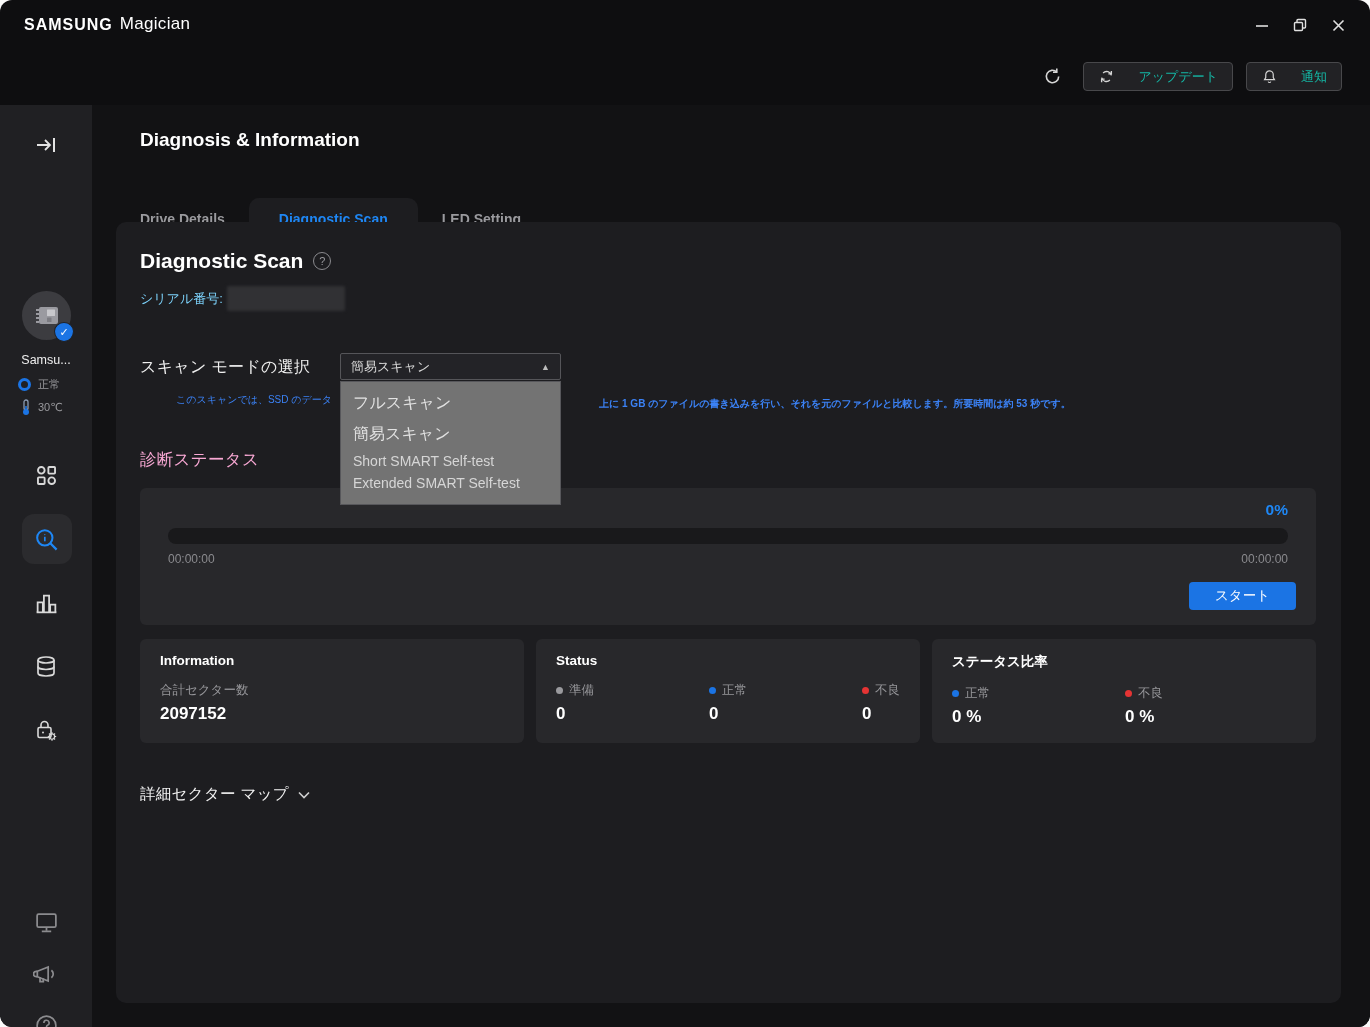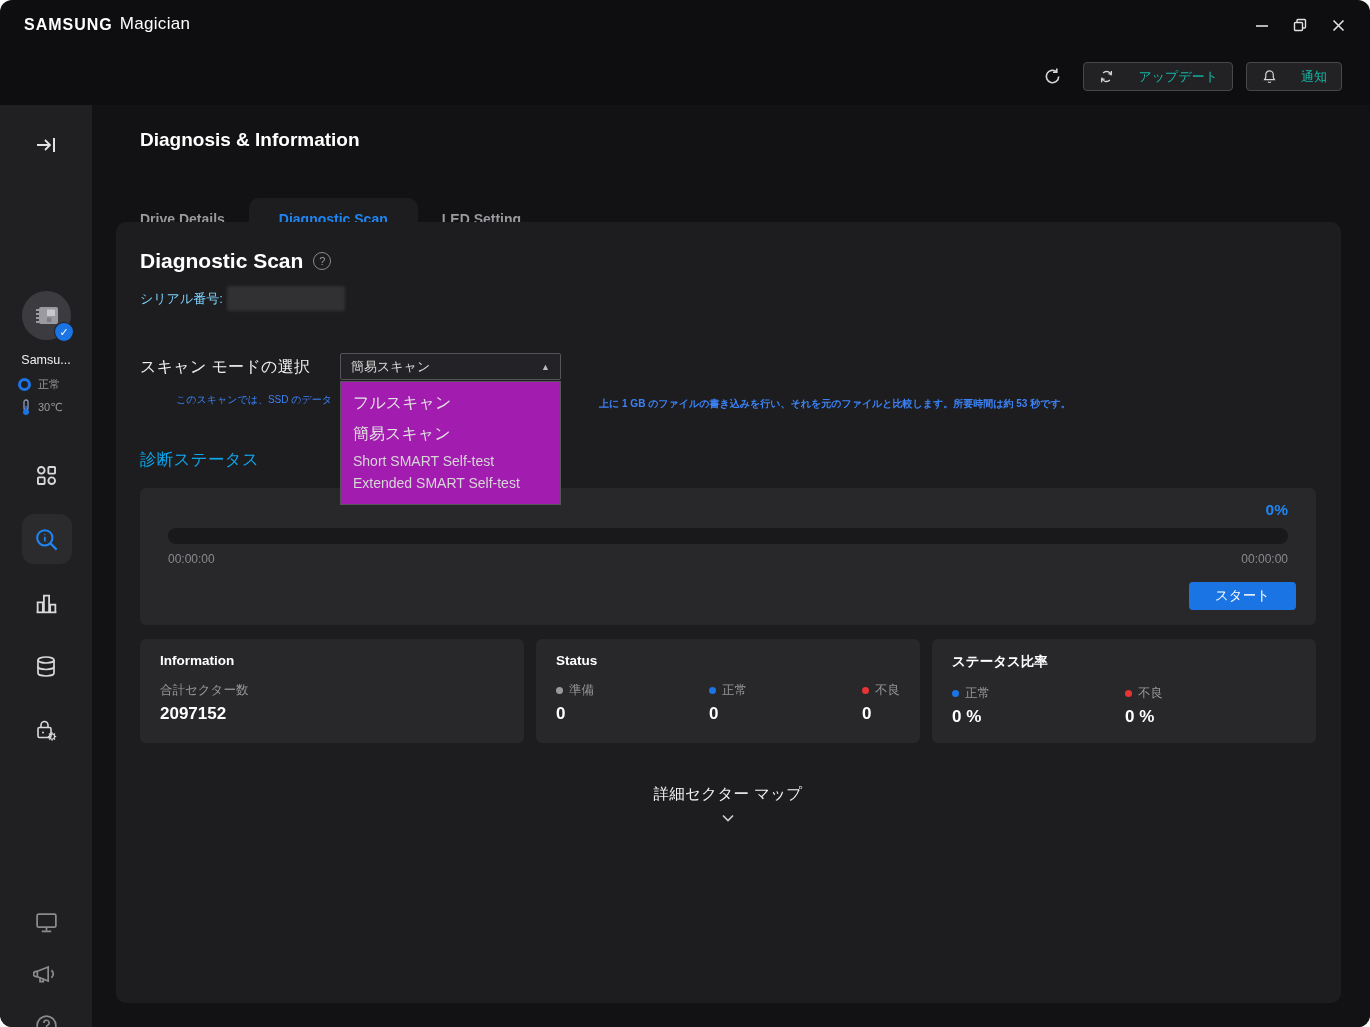--- a/index.html
+++ b/index.html
@@ -44,49 +44,49 @@
   .panel-title { font-size:21px; font-weight:bold; color:#fff; }
   .help-circle { width:18px; height:18px; border:1.5px solid #8a8a8e; border-radius:50%; color:#9a9a9e; font-size:11px; display:flex; align-items:center; justify-content:center; }
 
   .serial-row { display:flex; align-items:center; margin-top:13px; font-size:13px; color:#7dd3fc; }
   .redacted { width:118px; height:25px; background:#313134; border-radius:2px; margin-left:4px; filter:blur(1.5px); }
 
   .scan-row { position:relative; margin-top:42px; height:27px; }
   .scan-label { font-size:16px; color:#f0f0f0; letter-spacing:.3px; line-height:27px; }
   .select-box { position:absolute; left:200px; top:0; width:221px; height:27px; background:#232327; border:1px solid #555559; border-radius:2px; display:flex; align-items:center; padding:0 10px; font-size:13px; color:#d8d8d8; z-index:20; }
   .select-box .arrow { margin-left:auto; color:#bdbdbd; font-size:9px; }
-  .dropdown { position:absolute; left:200px; top:28px; width:221px; background:#a21caf; border:1px solid #57575b; z-index:19; padding:6px 12px 10px 0; }
+  .dropdown { position:absolute; left:200px; top:28px; width:221px; background:#737373; border:1px solid #57575b; z-index:19; padding:6px 12px 10px 0; }
   .dd-item { padding:3px 12px; color:#e2e2e2; }
   .dd-item.jp { font-size:16px; padding-top:5px; padding-bottom:5px; }
   .dd-item.en { font-size:14px; color:#d6d6d6; }
 
   .desc-row { position:relative; margin-top:13px; height:16px; font-size:10px; color:#3b82f6; white-space:nowrap; overflow:hidden;margin-left:36px; }
   .desc-right { position:absolute; left:423px; top:4px;font-weight:bold; }
 
-  .status-heading { margin-top:40px; font-size:16.5px; color:#0ea5e9; letter-spacing:.3px; }
+  .status-heading { margin-top:40px; font-size:16.5px; color:#f9a8d4; letter-spacing:.3px; }
 
   .progress-panel { position:relative; margin-top:17px; width:1176px; height:137px; background:#28282b; border-radius:6px; padding:0 28px; }
   .pct { position:absolute; right:28px; top:13px; font-size:15.5px; font-weight:bold; color:#1e87f5; }
   .track { position:absolute; left:28px; right:28px; top:40px; height:16px; background:#19191b; border-radius:8px; }
   .time-left { position:absolute; left:28px; top:64px; font-size:12px; color:#8a8a8e; }
   .time-right { position:absolute; right:28px; top:64px; font-size:12px; color:#8a8a8e; }
   .start-btn { position:absolute; right:20px; top:94px; height:28px; padding:0 26px; background:#1b74e4; border:none; border-radius:4px; color:#fff; font-size:13.5px; font-family:inherit; }
 
   .cards { display:flex; gap:12px; margin-top:14px; }
   .card { width:384px; height:104px; background:#28282b; border-radius:6px; padding:14px 20px; }
   .card-title { font-size:13.5px; font-weight:bold; color:#fff; }
   .card-cols { display:flex; margin-top:14px; }
   .card-col1 { flex:0 0 153px; }
   .card-col2 { flex:0 0 173px; }
   .metric-label { display:flex; align-items:center; gap:6px; font-size:12.5px; color:#96969a; }
   .dot { width:7px; height:7px; border-radius:50%; }
   .dot.gray { background:#9a9a9e; } .dot.blue { background:#1b74e4; } .dot.red { background:#e53434; }
   .metric-value { margin-top:5px; font-size:17px; font-weight:bold; color:#fff; }
 
-  .sector-row { display:flex; align-items:center; gap:9px; margin-top:41px;flex-direction:column; }
+  .sector-row { display:flex; align-items:center; gap:9px; margin-top:41px; }
   .sector-label { font-size:15.5px; color:#f2f2f2; letter-spacing:.3px; }
   .chev { color:#cfcfcf; }
 
   svg { display:block; }
 </style>
 </head>
 <body>
 
 <div class="window">
 

